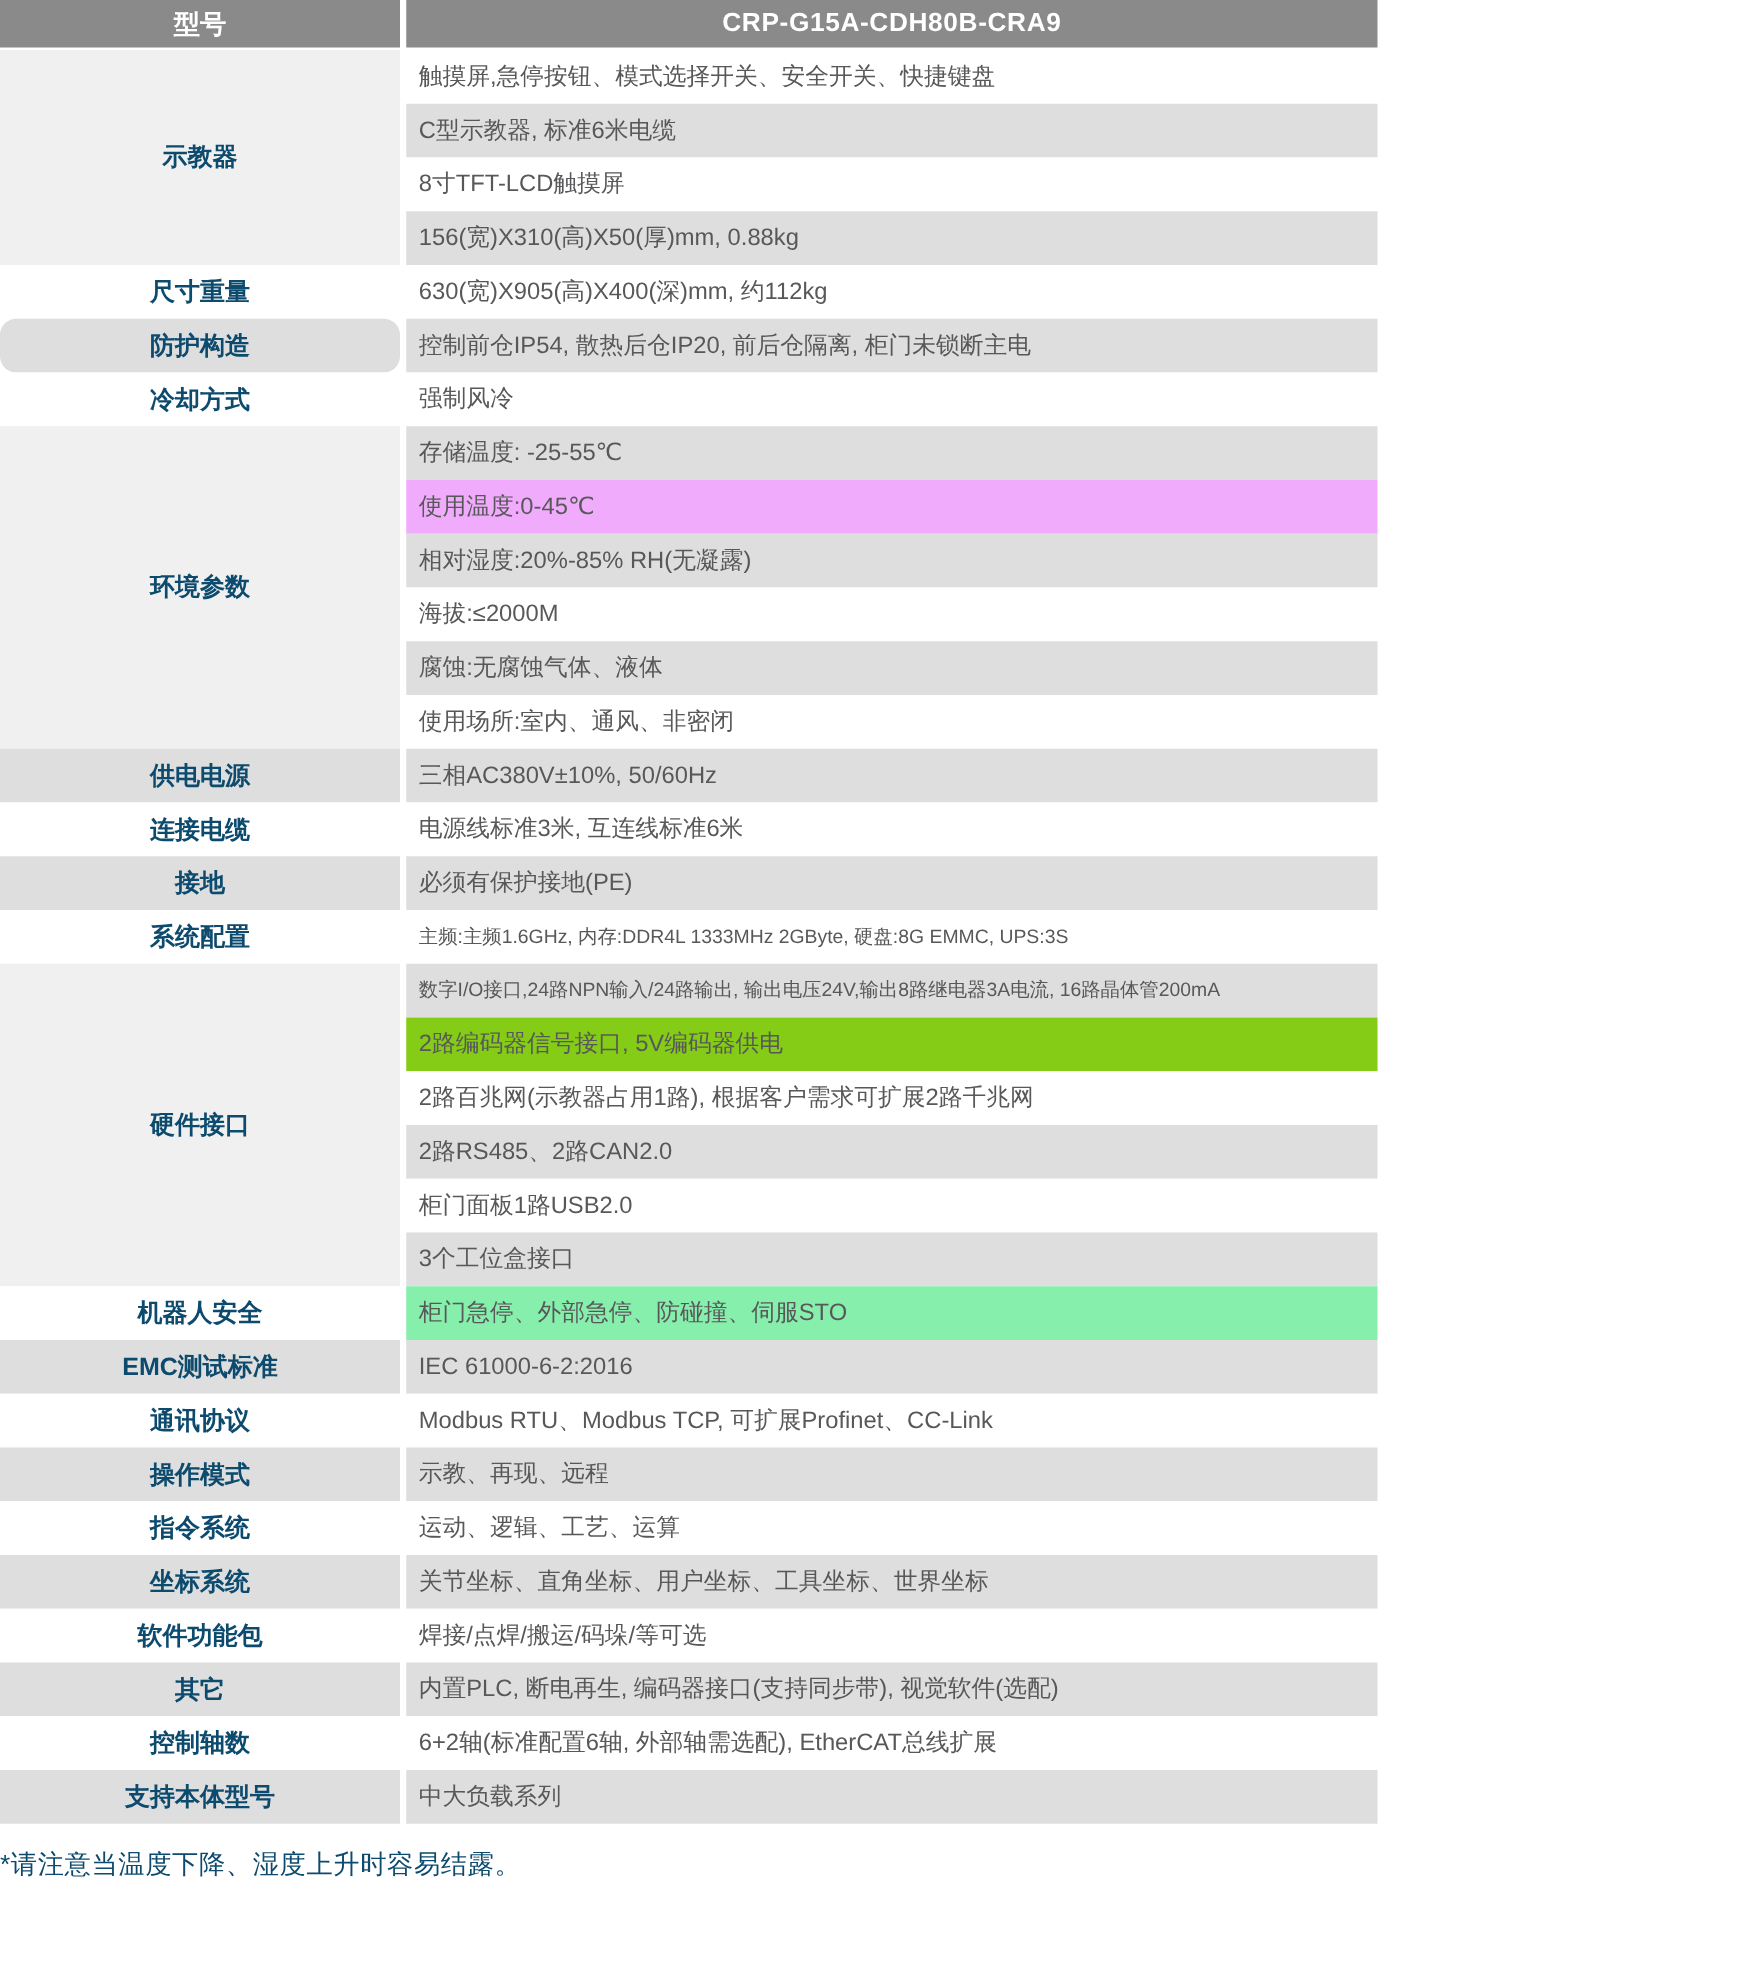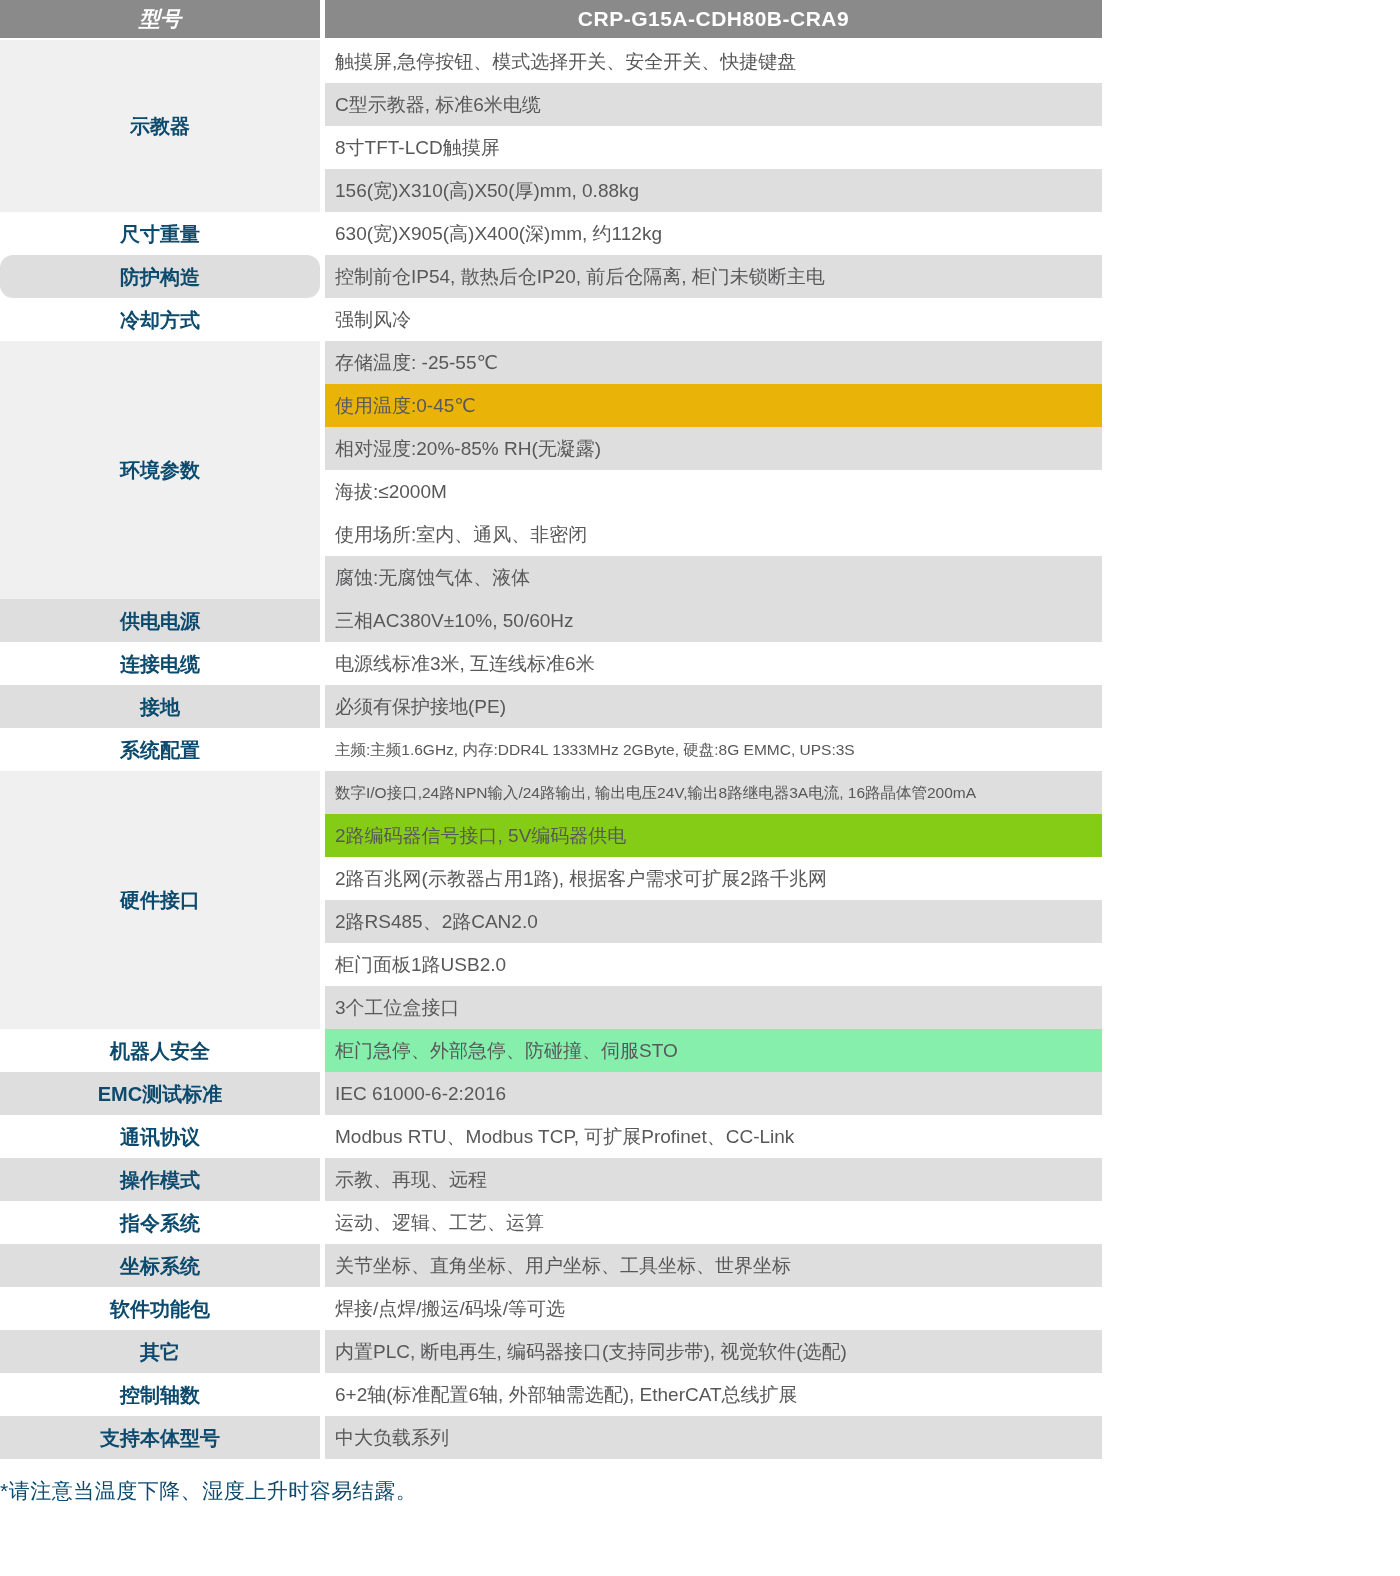--- a/index.html
+++ b/index.html
@@ -25,21 +25,20 @@
   }
   .header-label {
     width: 320px;
     margin-right: 5px;
     display: flex;
     align-items: center;
     justify-content: center;
     color: #ffffff;
     font-weight: bold;
     font-size: 21px;
-    font-style: italic;
   }
   .header-value {
     flex: 1;
     display: flex;
     align-items: center;
     justify-content: center;
     color: #ffffff;
     font-weight: bold;
     font-size: 21px;
     letter-spacing: 0.5px;
@@ -121,25 +120,25 @@
         <div class="group">
           <div class="label-cell" style="background: rgb(255, 255, 255);">冷却方式</div>
           <div class="rows-col">
             <div class="value-cell" style="background: rgb(255, 255, 255);">强制风冷</div>
           </div>
         </div>
         <div class="group">
           <div class="label-cell" style="background: rgb(240, 240, 240);">环境参数</div>
           <div class="rows-col">
             <div class="value-cell" style="background: rgb(222, 222, 222);">存储温度: -25-55℃</div>
-            <div class="value-cell" style="background: #eab308; text-align: center;">使用温度:0-45℃</div>
+            <div class="value-cell" style="background: #f0abfc; text-align: center;">使用温度:0-45℃</div>
             <div class="value-cell" style="background: rgb(222, 222, 222);">相对湿度:20%-85% RH(无凝露)</div>
             <div class="value-cell" style="background: rgb(255, 255, 255);">海拔:≤2000M</div>
+            <div class="value-cell" style="background: rgb(222, 222, 222);">腐蚀:无腐蚀气体、液体</div>
             <div class="value-cell" style="background: rgb(255, 255, 255);">使用场所:室内、通风、非密闭</div>
-            <div class="value-cell" style="background: rgb(222, 222, 222);">腐蚀:无腐蚀气体、液体</div>
           </div>
         </div>
         <div class="group">
           <div class="label-cell" style="background: rgb(222, 222, 222);">供电电源</div>
           <div class="rows-col">
             <div class="value-cell" style="background: rgb(222, 222, 222);">三相AC380V±10%, 50/60Hz</div>
           </div>
         </div>
         <div class="group">
           <div class="label-cell" style="background: rgb(255, 255, 255);">连接电缆</div>

